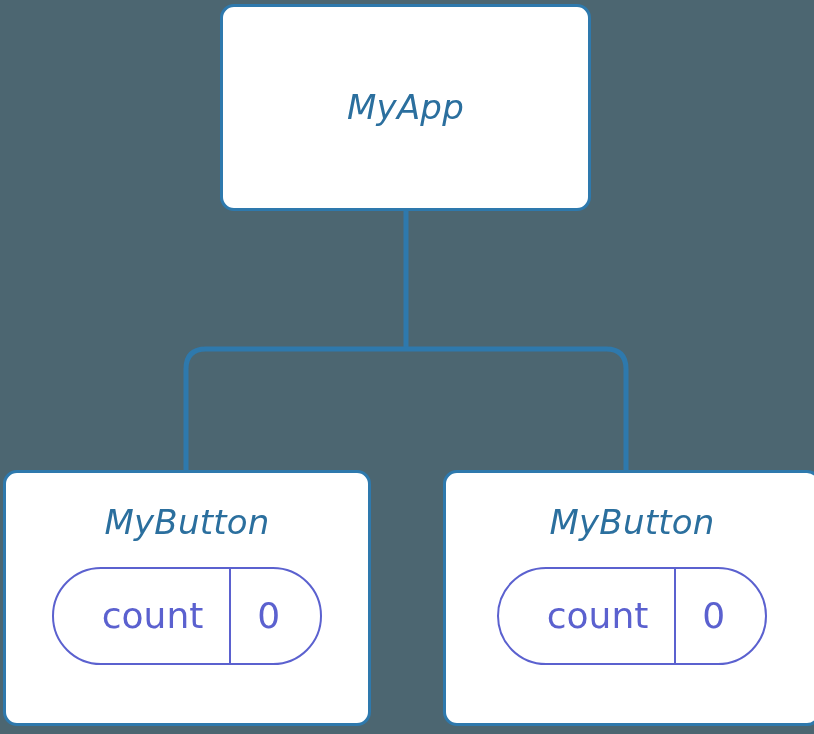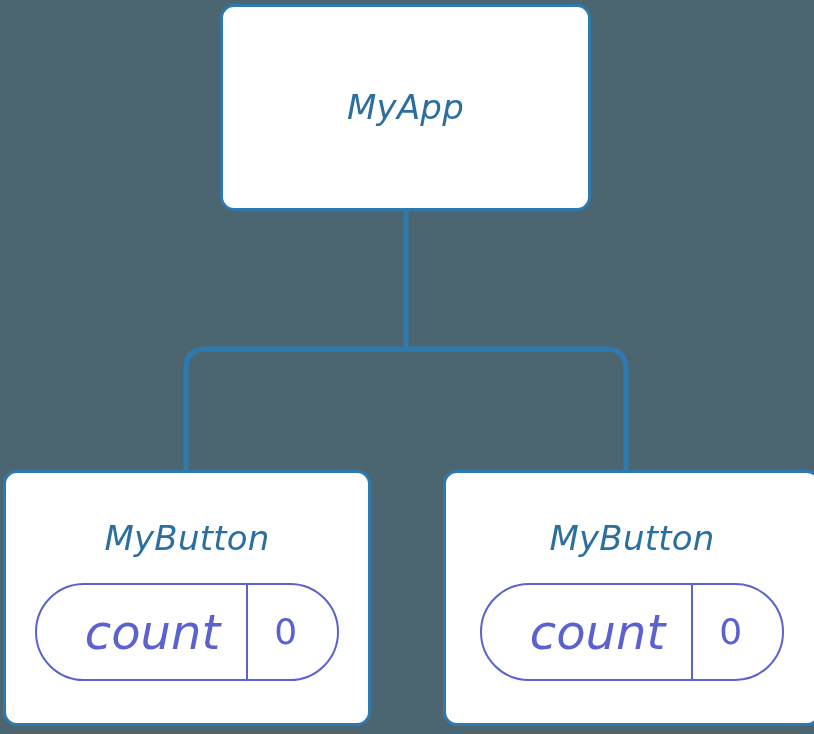--- a/index.html
+++ b/index.html
@@ -60,21 +60,21 @@
     justify-content: center;
   }
   #node-root .node-title {
     margin-top: -2px;
   }
 
   
   .node-child {
     top: 470px;
     height: 256px;
-    padding-top: 48px;
+    padding-top: 32px;
   }
   #node-child-0 {
     left: 3px;
     width: 368px;
   }
   #node-child-1 {
     left: 443px;
     width: 378px;
   }
   .node-child .node-title {
@@ -91,24 +91,23 @@
     box-sizing: border-box;
     background: transparent;
     overflow: hidden;
   }
   .pill-key {
     display: flex;
     align-items: center;
     justify-content: center;
     padding: 0 26px 0 48px;
     color: #5b61cf;
-    font-size: 48px;
+    font-size: 36px;
     line-height: 1;
     white-space: nowrap;
-    font-style: italic;
   }
   .pill-divider {
     width: 2px;
     background: #5b61cf;
     flex: none;
   }
   .pill-value {
     display: flex;
     align-items: center;
     justify-content: center;

